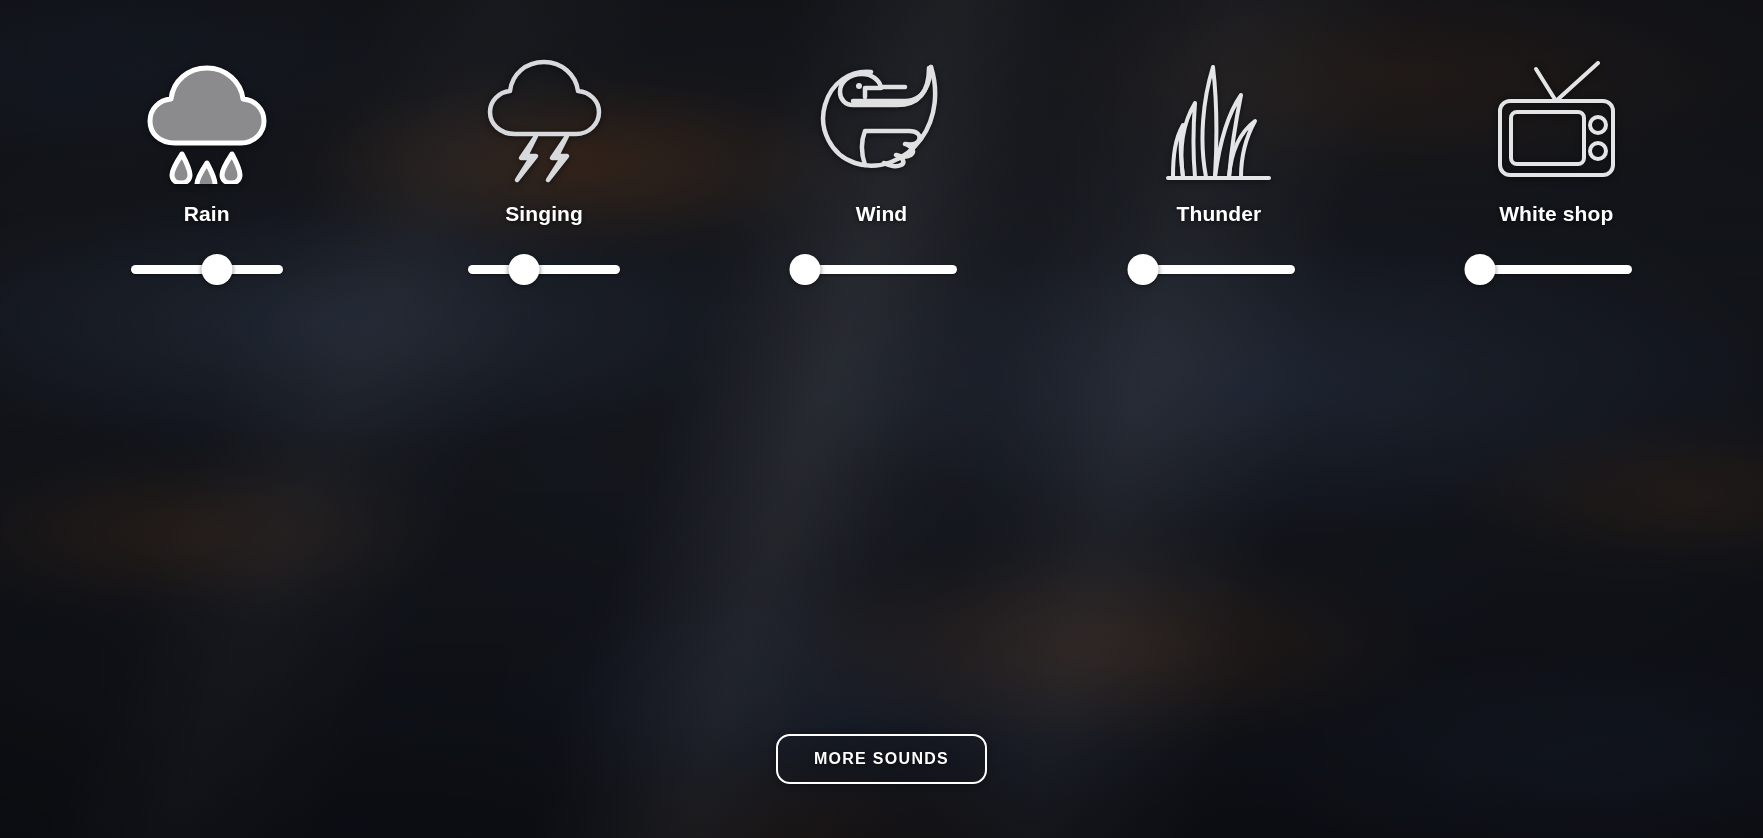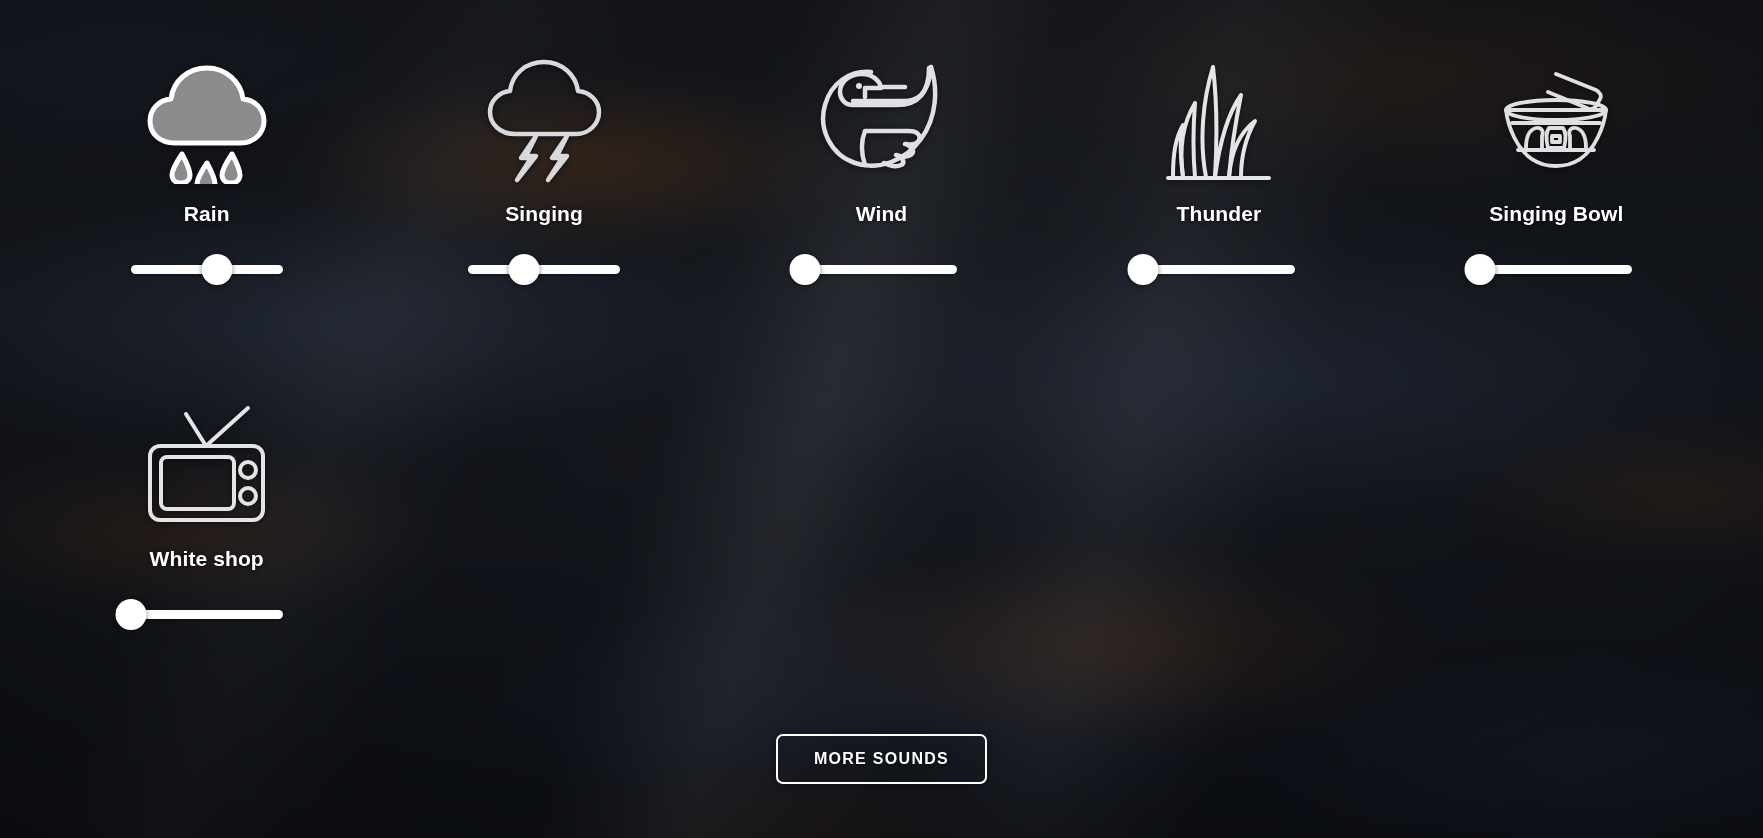--- a/index.html
+++ b/index.html
@@ -144,21 +144,21 @@
     flex: 1;
     display: flex;
     align-items: flex-start;
     justify-content: center;
     padding-top: 10px;
   }
 
   .more-sounds-btn {
     background: transparent;
     border: 2px solid #ffffff;
-    border-radius: 7px;
+    border-radius: 14px;
     color: #ffffff;
     font-family: "Liberation Sans", sans-serif;
     font-size: 16px;
     font-weight: bold;
     letter-spacing: 1.3px;
     padding: 14px 36px;
     cursor: pointer;
     text-shadow: 0 1px 3px rgba(0,0,0,0.5);
     box-shadow: 0 1px 6px rgba(0,0,0,0.35);
   }
@@ -230,40 +230,20 @@
     </svg>
         </div>
         <div class="sound-label">Thunder</div>
         <div class="slider" role="slider" aria-valuenow="0">
           <div class="slider-track"></div>
           <div class="slider-thumb" style="left: 0%;"></div>
         </div>
       </div>
       <div class="sound-tile">
         <div class="icon-wrap">
-    <svg width="120" height="110" viewBox="0 0 120 110" fill="none" stroke="#e0e0e2" stroke-width="3.8" stroke-linecap="round" stroke-linejoin="round">
-      <path d="M60 8 L100 24 C104 26 106 30 104 33 L100 40 C98 43 94 44 91 42 L52 26"></path>
-      <path d="M10 44 C10 44 16 100 60 100 C104 100 110 44 110 44 Z"></path>
-      <ellipse cx="60" cy="44" rx="50" ry="10"></ellipse>
-      <path d="M16 57 L104 57"></path>
-      <path d="M22 84 L98 84"></path>
-      <path d="M30 82 C30 72 32 64 40 62 C46 61 48 66 46 70 L46 82"></path>
-      <path d="M90 82 C90 72 88 64 80 62 C74 61 72 66 74 70 L74 82"></path>
-      <path d="M53 62 C50 66 50 74 52 82 L68 82 C70 74 70 66 67 62 Z"></path>
-      <path d="M56 70 L64 70 L64 76 L56 76 Z"></path>
-    </svg>
-        </div>
-        <div class="sound-label">Singing Bowl</div>
-        <div class="slider" role="slider" aria-valuenow="0">
-          <div class="slider-track"></div>
-          <div class="slider-thumb" style="left: 0%;"></div>
-        </div>
-      </div>
-      <div class="sound-tile">
-        <div class="icon-wrap">
     <svg width="125" height="120" viewBox="0 0 125 120" fill="none" stroke="#e3e4e6" stroke-width="4" stroke-linecap="round" stroke-linejoin="round">
       <path d="M42 8 L62 40"></path>
       <path d="M104 2 L62 40"></path>
       <rect x="6" y="40" width="113" height="74" rx="10"></rect>
       <rect x="17" y="51" width="73" height="52" rx="6"></rect>
       <circle cx="104" cy="64" r="8"></circle>
       <circle cx="104" cy="90" r="8"></circle>
     </svg>
         </div>
         <div class="sound-label">White shop</div>

